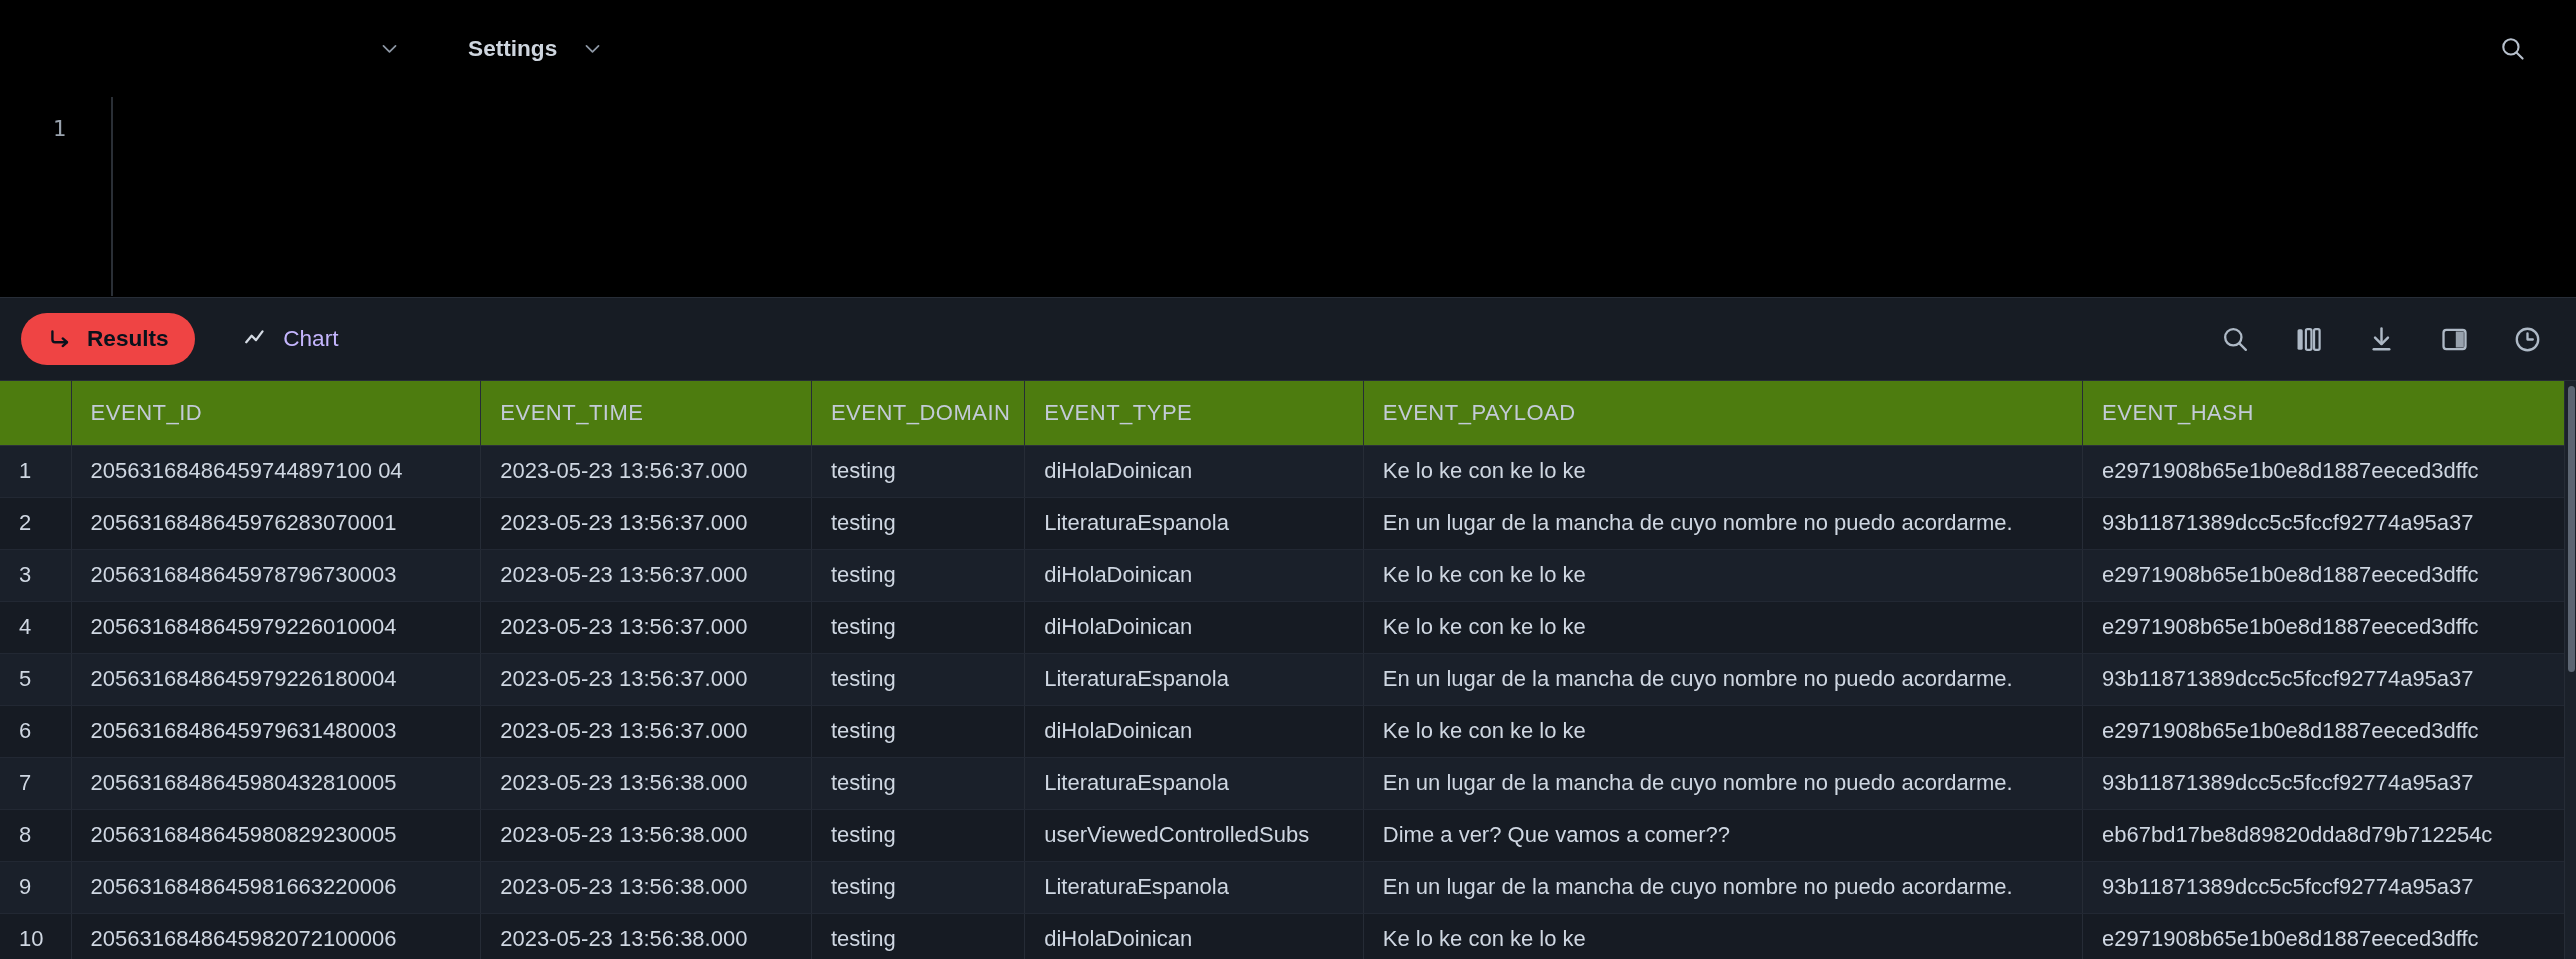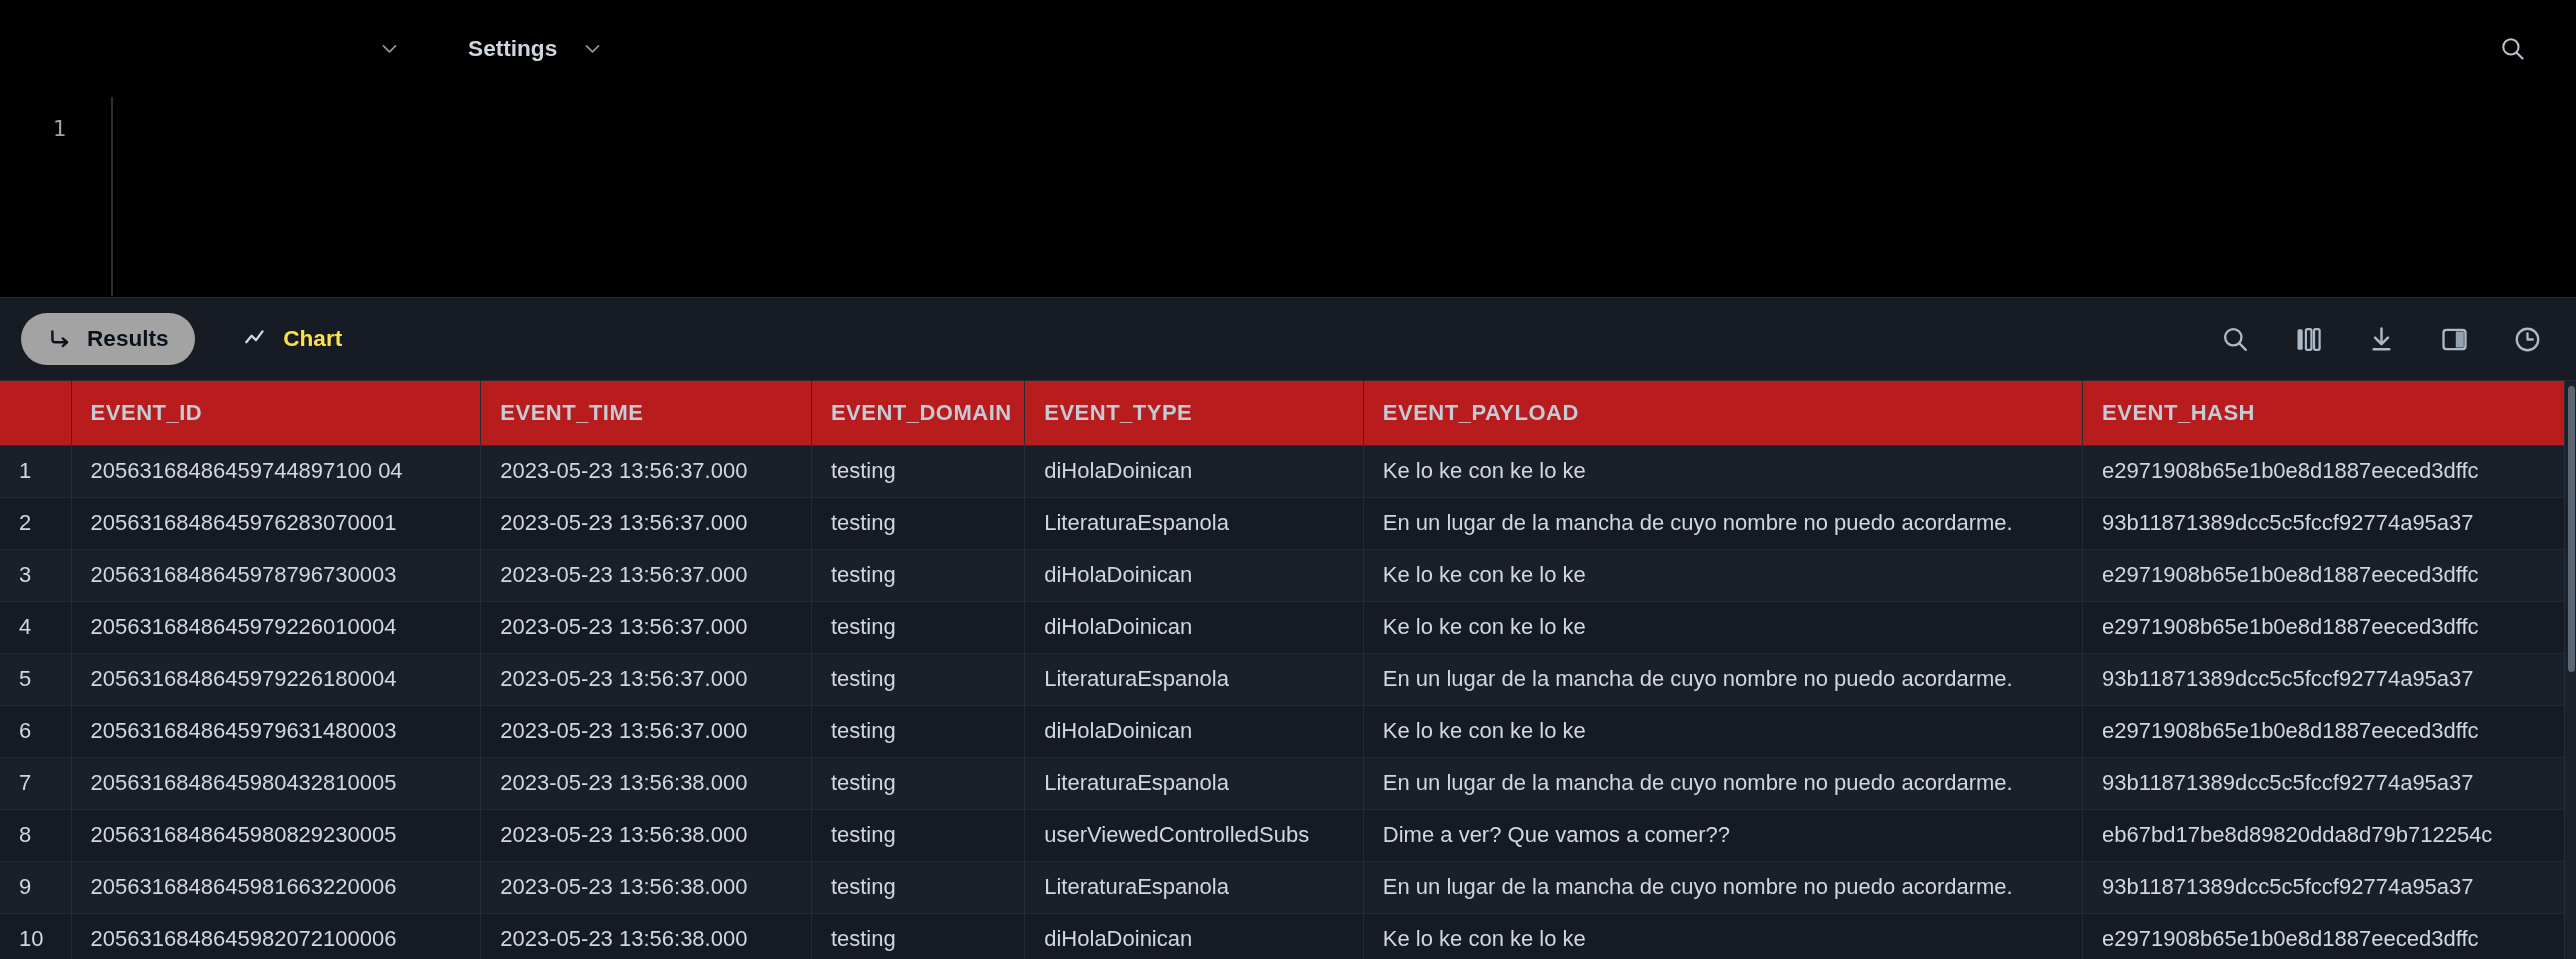--- a/index.html
+++ b/index.html
@@ -80,22 +80,22 @@
     padding: 0 31px 0 21px;
     border-bottom: 0.9px solid #272d37;
   }
   .tab {
     display: flex; align-items: center; gap: 14px;
     height: 52px; padding: 0 26px;
     border-radius: 26px;
     cursor: pointer;
     font-size: 22.6px; font-weight: 700;
   }
-  .tab-active { background: #a3a3a3; color: #09121c; }
-  .tab-inactive { background: transparent; color: #fde047; font-weight: 700; }
+  .tab-active { background: #ef4444; color: #09121c; }
+  .tab-inactive { background: transparent; color: #c4b5fd; font-weight: 400; }
   .tab svg { display: block; }
   .tab-gap { width: 22.6px; }
   .toolbar-spacer { flex: 1; }
   .tool-icons { display: flex; align-items: center; gap: 38px; }
   .tool-btn {
     width: 35px; height: 35px; display: flex;
     align-items: center; justify-content: center; cursor: pointer;
   }
 
   
@@ -115,23 +115,23 @@
     font-size: 22px;
     color: #cfd7e2;
     padding: 0 19px;
     height: 52px;
     overflow: hidden;
     white-space: nowrap;
   }
   table.grid thead th {
     height: 64px;
     color: #c3cbd7;
-    font-weight: 700;
+    font-weight: 400;
     letter-spacing: 0.5px;
-    background: #b91c1c;
+    background: #4d7c0f;
     border-bottom: 0.9px solid #2b3039;
   }
   .col-rownum { width: 71px; }
   .col-id     { width: 409px; }
   .col-time   { width: 330px; }
   .col-domain { width: 213px; }
   .col-type   { width: 338px; }
   .col-payload{ width: 718px; }
   .col-hash   { width: 486px; }
   th.col-rownum { border-right: 0.9px solid #262c36; }

